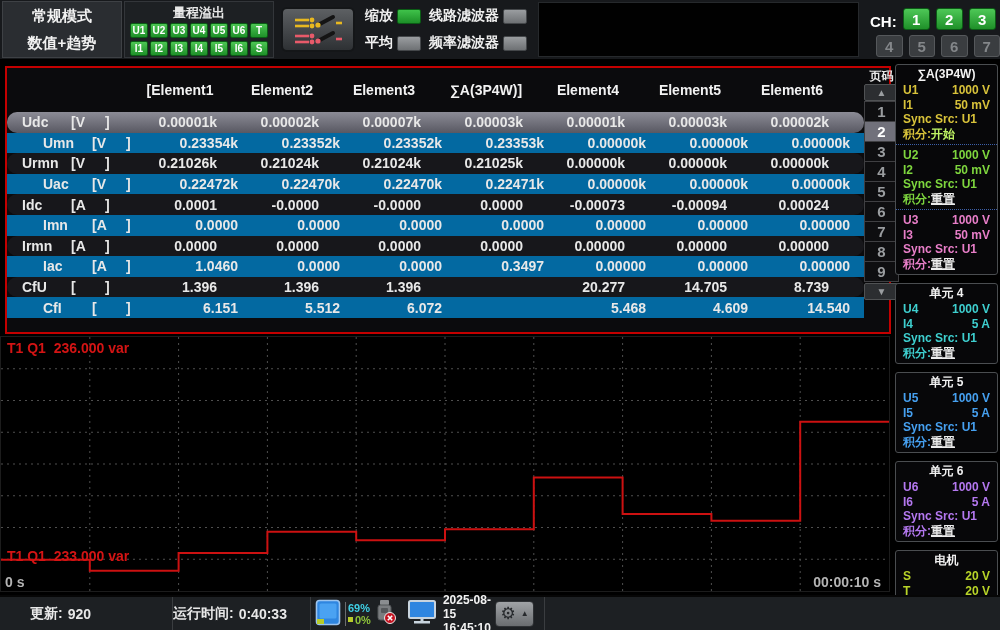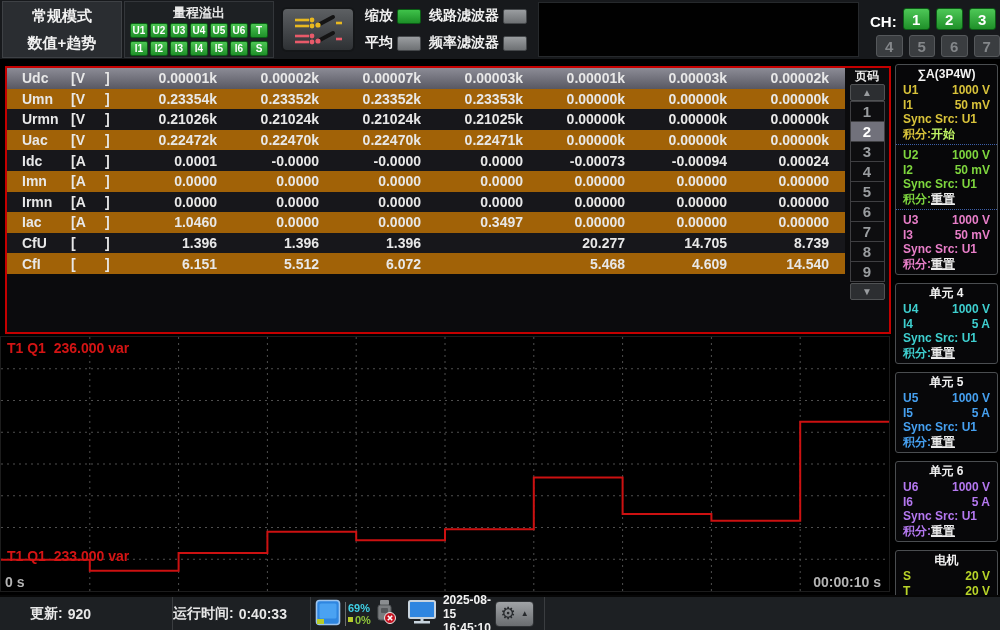--- a/index.html
+++ b/index.html
@@ -28,22 +28,22 @@
   .chb{width:27px;height:22px;border-radius:3px;font-size:15px;font-weight:bold;display:flex;align-items:center;justify-content:center;padding:0;font-family:inherit;cursor:pointer;box-sizing:border-box;}
   .chb.on{background:linear-gradient(#4ec857,#1f9029);border:1px solid #0b5c15;color:#fff;}
   .chb.off{background:#3a3d40;border:1px solid #55585b;color:#84878a;}
   
   .table-box{position:absolute;left:5px;top:66px;width:886px;height:268px;border:2px solid #c40000;background:#0b0b0d;display:flex;box-sizing:border-box;}
   .tbl{flex:1;}
   .tbl-header,.trow{display:grid;grid-template-columns:62px 36px 24px repeat(7,102px);align-items:center;font-size:14px;}
   .tbl-header{height:44px;color:#f2f2f2;}
   .th{text-align:center;}
   .trow{height:20.6px;}
-  .trow.even{background:#17171b;}
-  .trow.odd{background:#a16207;}
+  .trow.even{background:#17171b;border-radius:10px;}
+  .trow.odd{background:#0369a1;padding-left:21px;}
   .trow.sel{background:linear-gradient(#8c8c96,#585862);}
   .tname{padding-left:15px;}
   .tuo{padding-left:2px;}
   .tval{text-align:right;padding-right:14px;}
   .page-col{width:44px;display:flex;flex-direction:column;align-items:center;padding-top:1px;box-sizing:border-box;}
   .page-title{font-size:12px;color:#e6e6e6;line-height:14px;}
   .pg-btn{width:35px;height:17px;background:#2c2e31;border:1px solid #505254;border-radius:2px;color:#9a9da0;font-size:10px;display:flex;align-items:center;justify-content:center;padding:0;margin:1px 0;cursor:pointer;}
   .pg-cells{display:flex;flex-direction:column;}
   .pg-cell{width:35px;height:21px;background:#0e0e10;border:1px solid #3f3f42;margin-top:-1px;color:#9a9da0;font-size:15px;display:flex;align-items:center;justify-content:center;box-sizing:border-box;cursor:pointer;}
   .pg-cell.act{background:#71717b;color:#fff;}
@@ -164,20 +164,32 @@
           <button class="chb off">4</button>
           <button class="chb off">5</button>
           <button class="chb off">6</button>
           <button class="chb off">7</button>
         </div>
     </div>
   </div>
 
   <div class="table-box">
     <div class="tbl">
+      <div class="tbl-header">
+          <span></span>
+          <span></span>
+          <span></span>
+          <span class="th">[Element1</span>
+          <span class="th">Element2</span>
+          <span class="th">Element3</span>
+          <span class="th">∑A(3P4W)]</span>
+          <span class="th">Element4</span>
+          <span class="th">Element5</span>
+          <span class="th">Element6</span>
+        </div>
       <div class="tbl-body">
           <div class="trow even sel">
             <span class="tname">Udc</span>
             <span class="tuo">[V</span>
             <span>]</span>
             <span class="tval">0.00001k</span>
             <span class="tval">0.00002k</span>
             <span class="tval">0.00007k</span>
             <span class="tval">0.00003k</span>
             <span class="tval">0.00001k</span>

